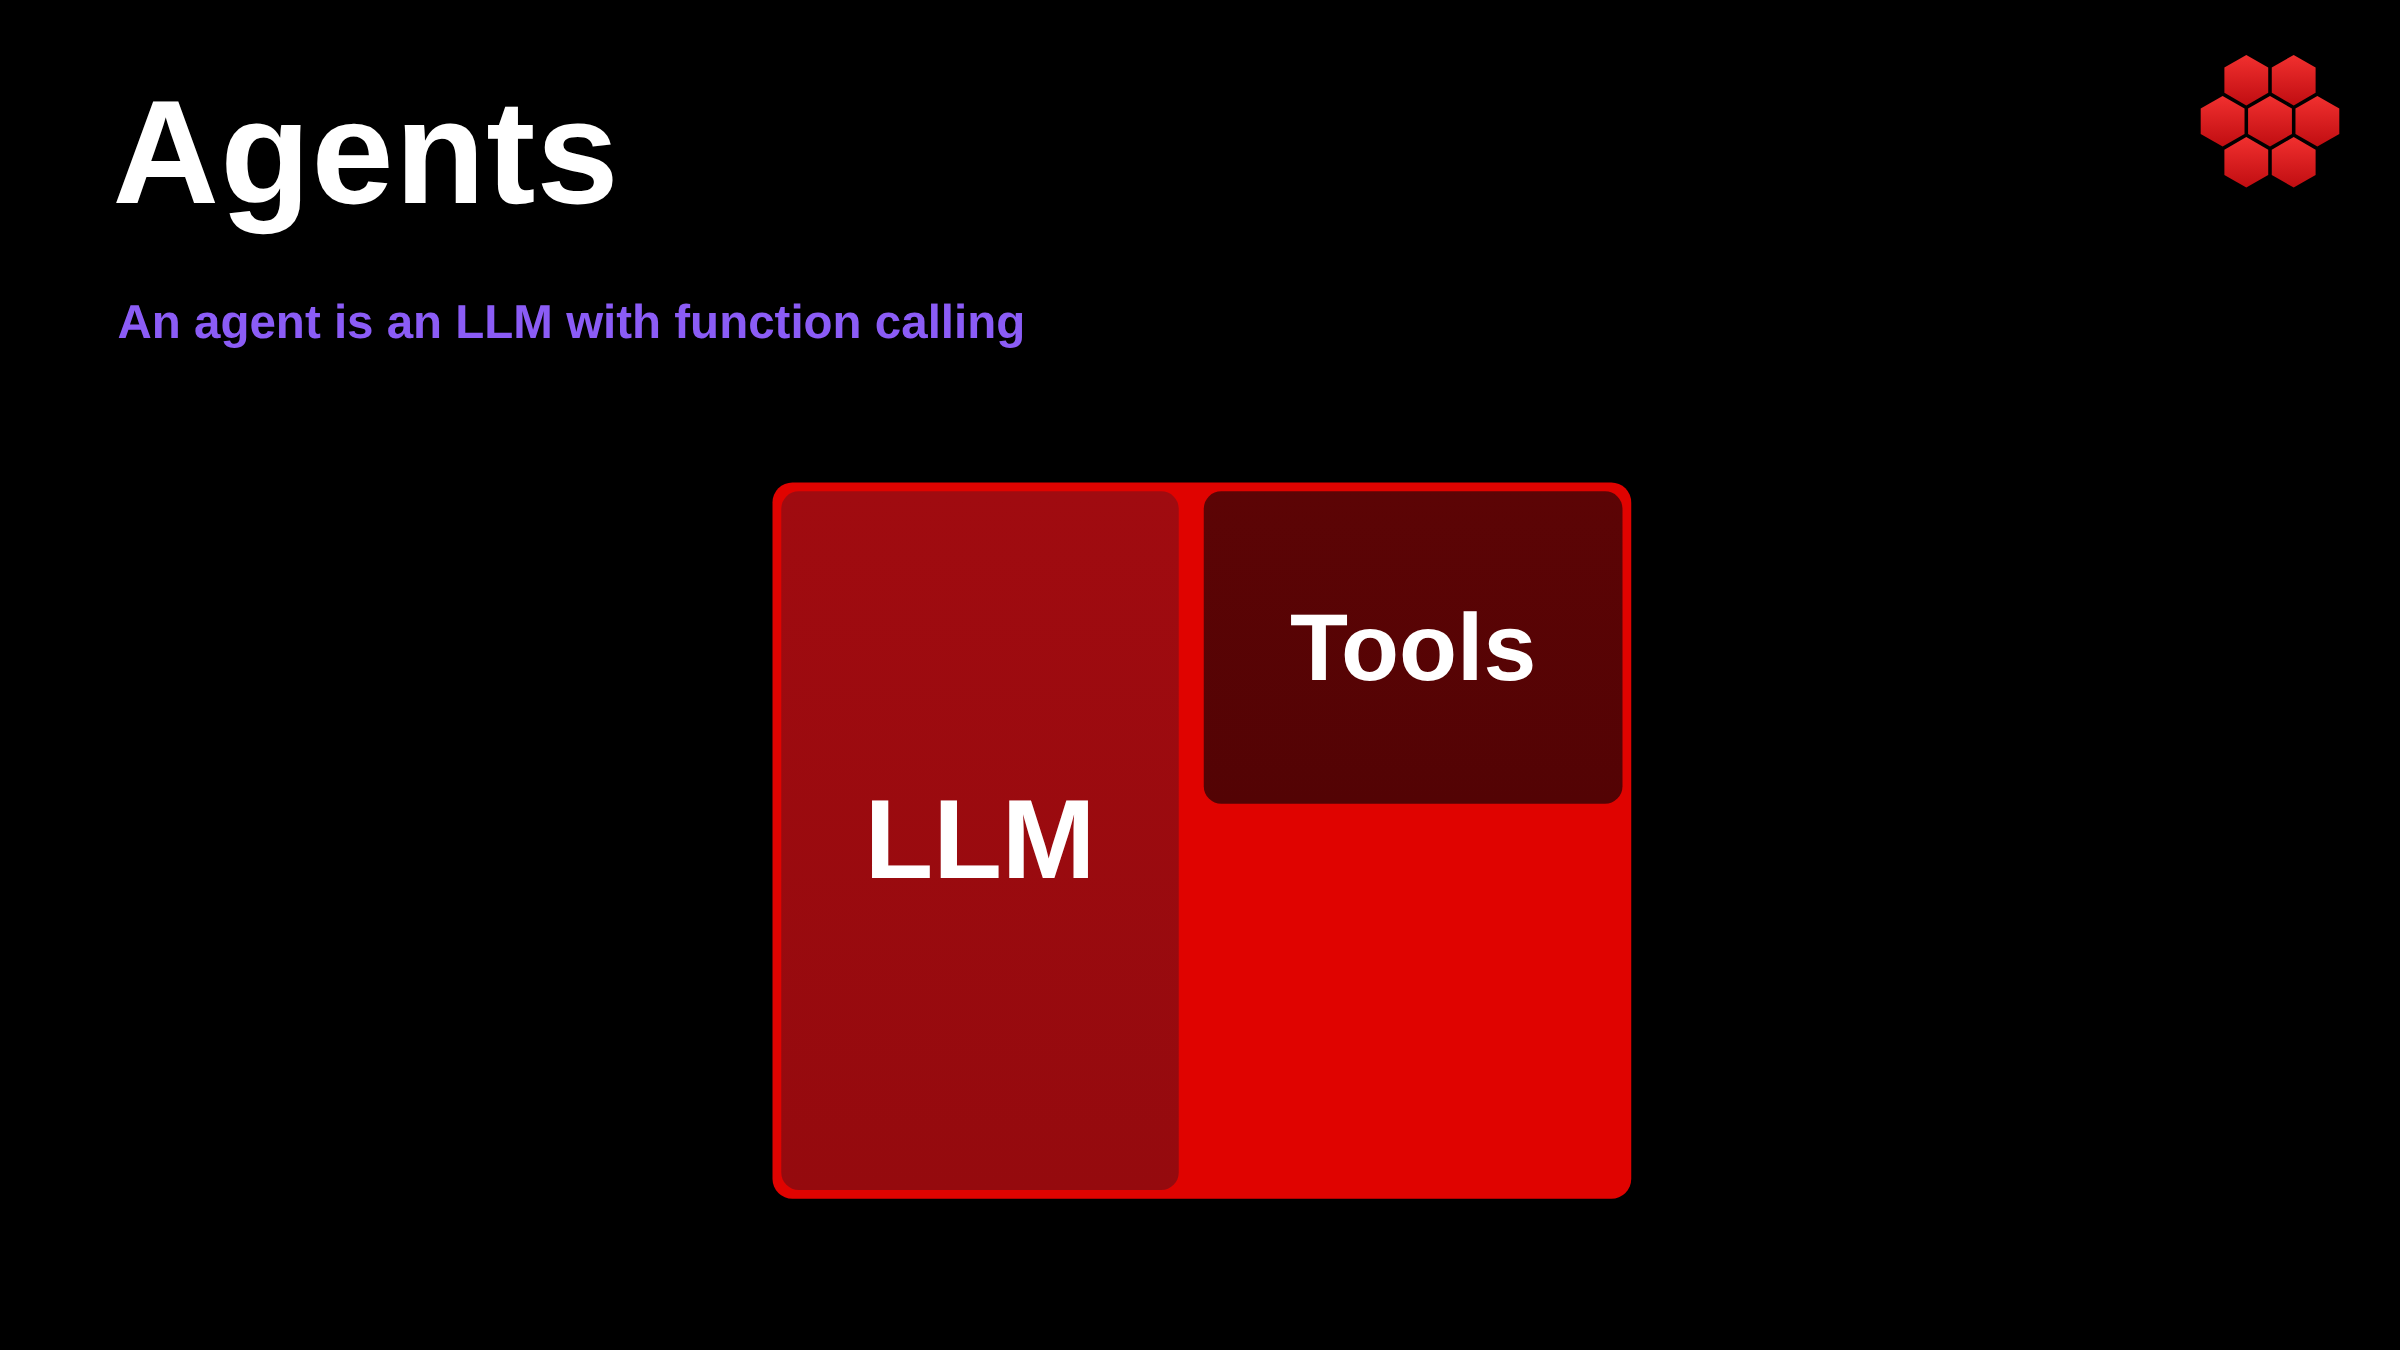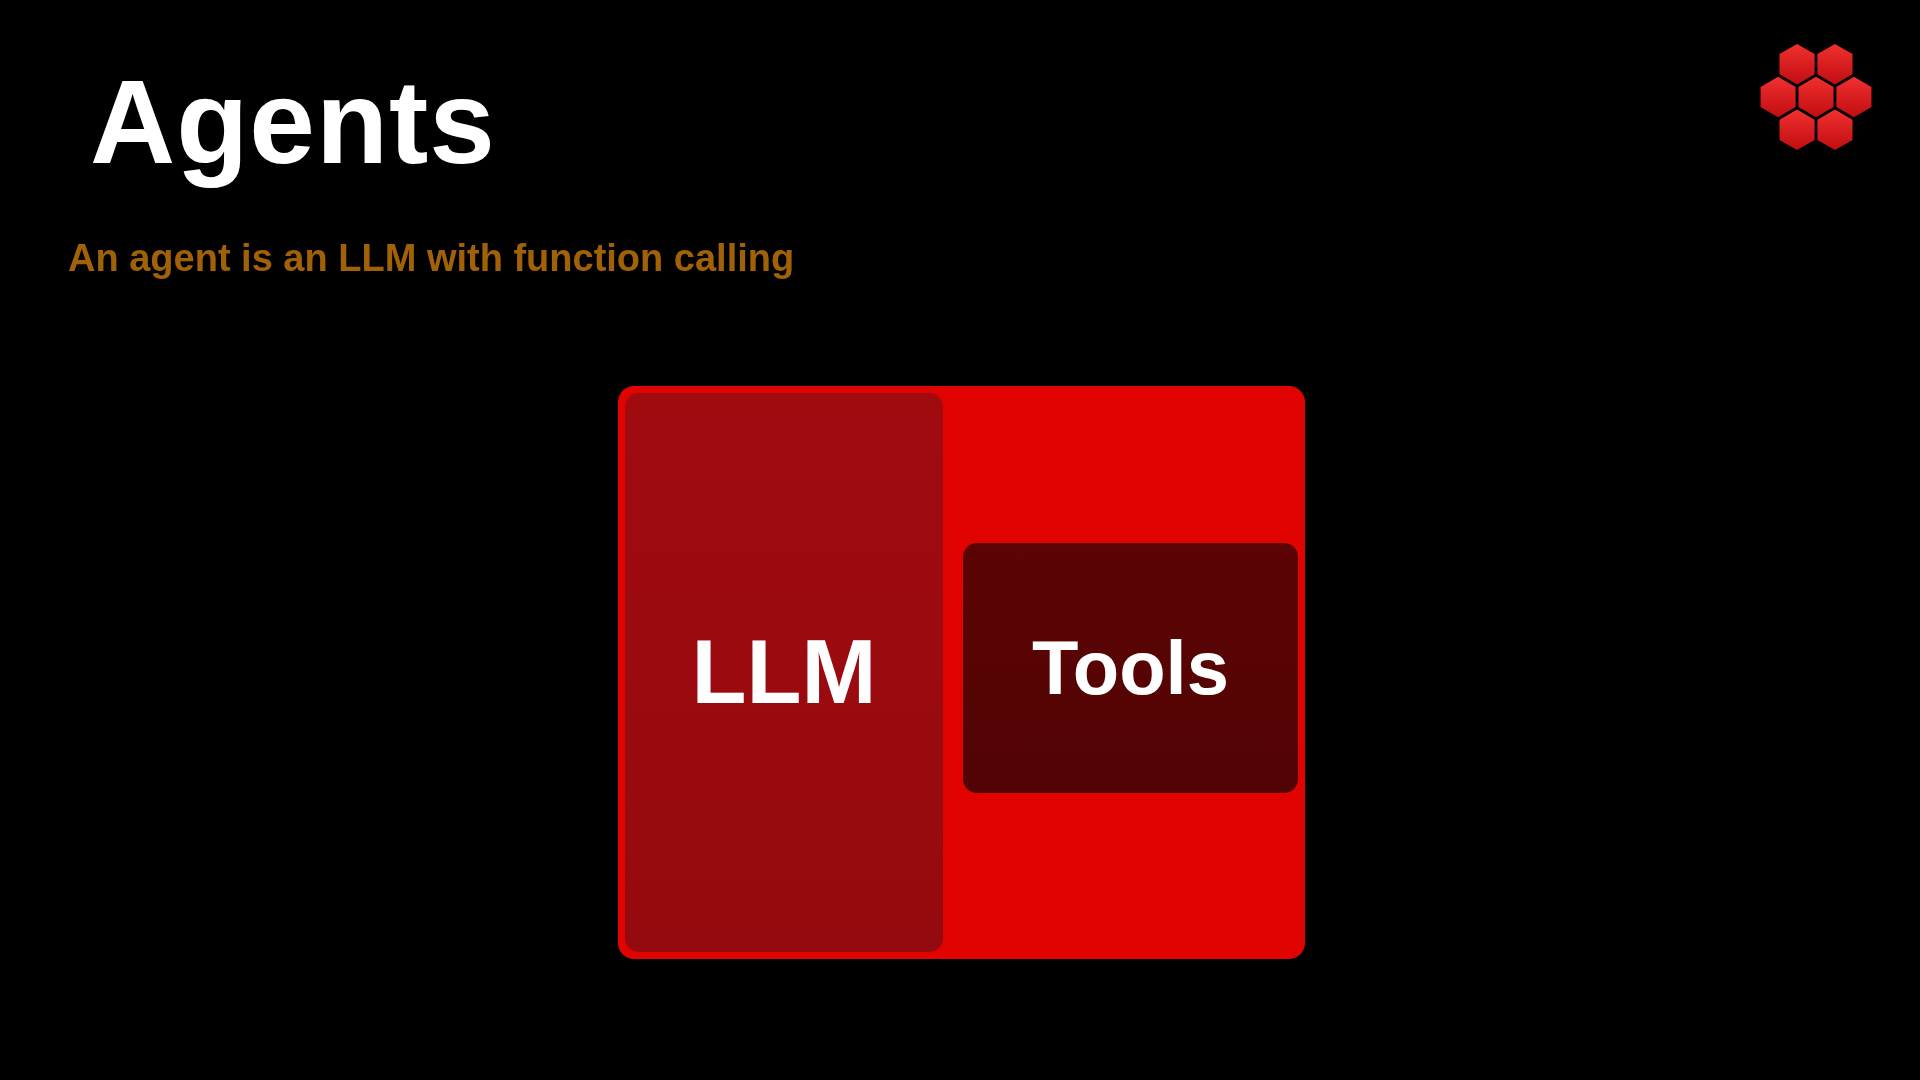--- a/index.html
+++ b/index.html
@@ -26,26 +26,26 @@
     font-size: 118px;
     font-weight: 700;
     letter-spacing: 1px;
     color: #ffffff;
     line-height: 1.1;
   }
 
   
   .subtitle {
     position: absolute;
-    left: 68px;
+    left: 94px;
     top: 234px;
     font-size: 38px;
     font-weight: 700;
     line-height: 1.28;
-    color: #a16207;
+    color: #8b5cf6;
   }
 
   
   .logo {
     position: absolute;
     top: 38px;
     right: 46px;
     width: 116px;
     height: 118px;
   }
@@ -75,21 +75,20 @@
     width: 318px;
     background: linear-gradient(180deg, #a00b10 0%, #950a0e 100%);
     font-size: 90px;
   }
   .right-col {
     flex: 1;
     display: flex;
     flex-direction: column;
     gap: 22px;
     padding-bottom: 10px;
-    justify-content: center;
   }
   .box-tools {
     height: 250px;
     background: linear-gradient(180deg, #5c0405 0%, #530304 100%);
     font-size: 76px;
   }
   .box-rag {
     flex: 1;
     background: linear-gradient(180deg, #8e0709 0%, #850608 100%);
     font-size: 76px;

